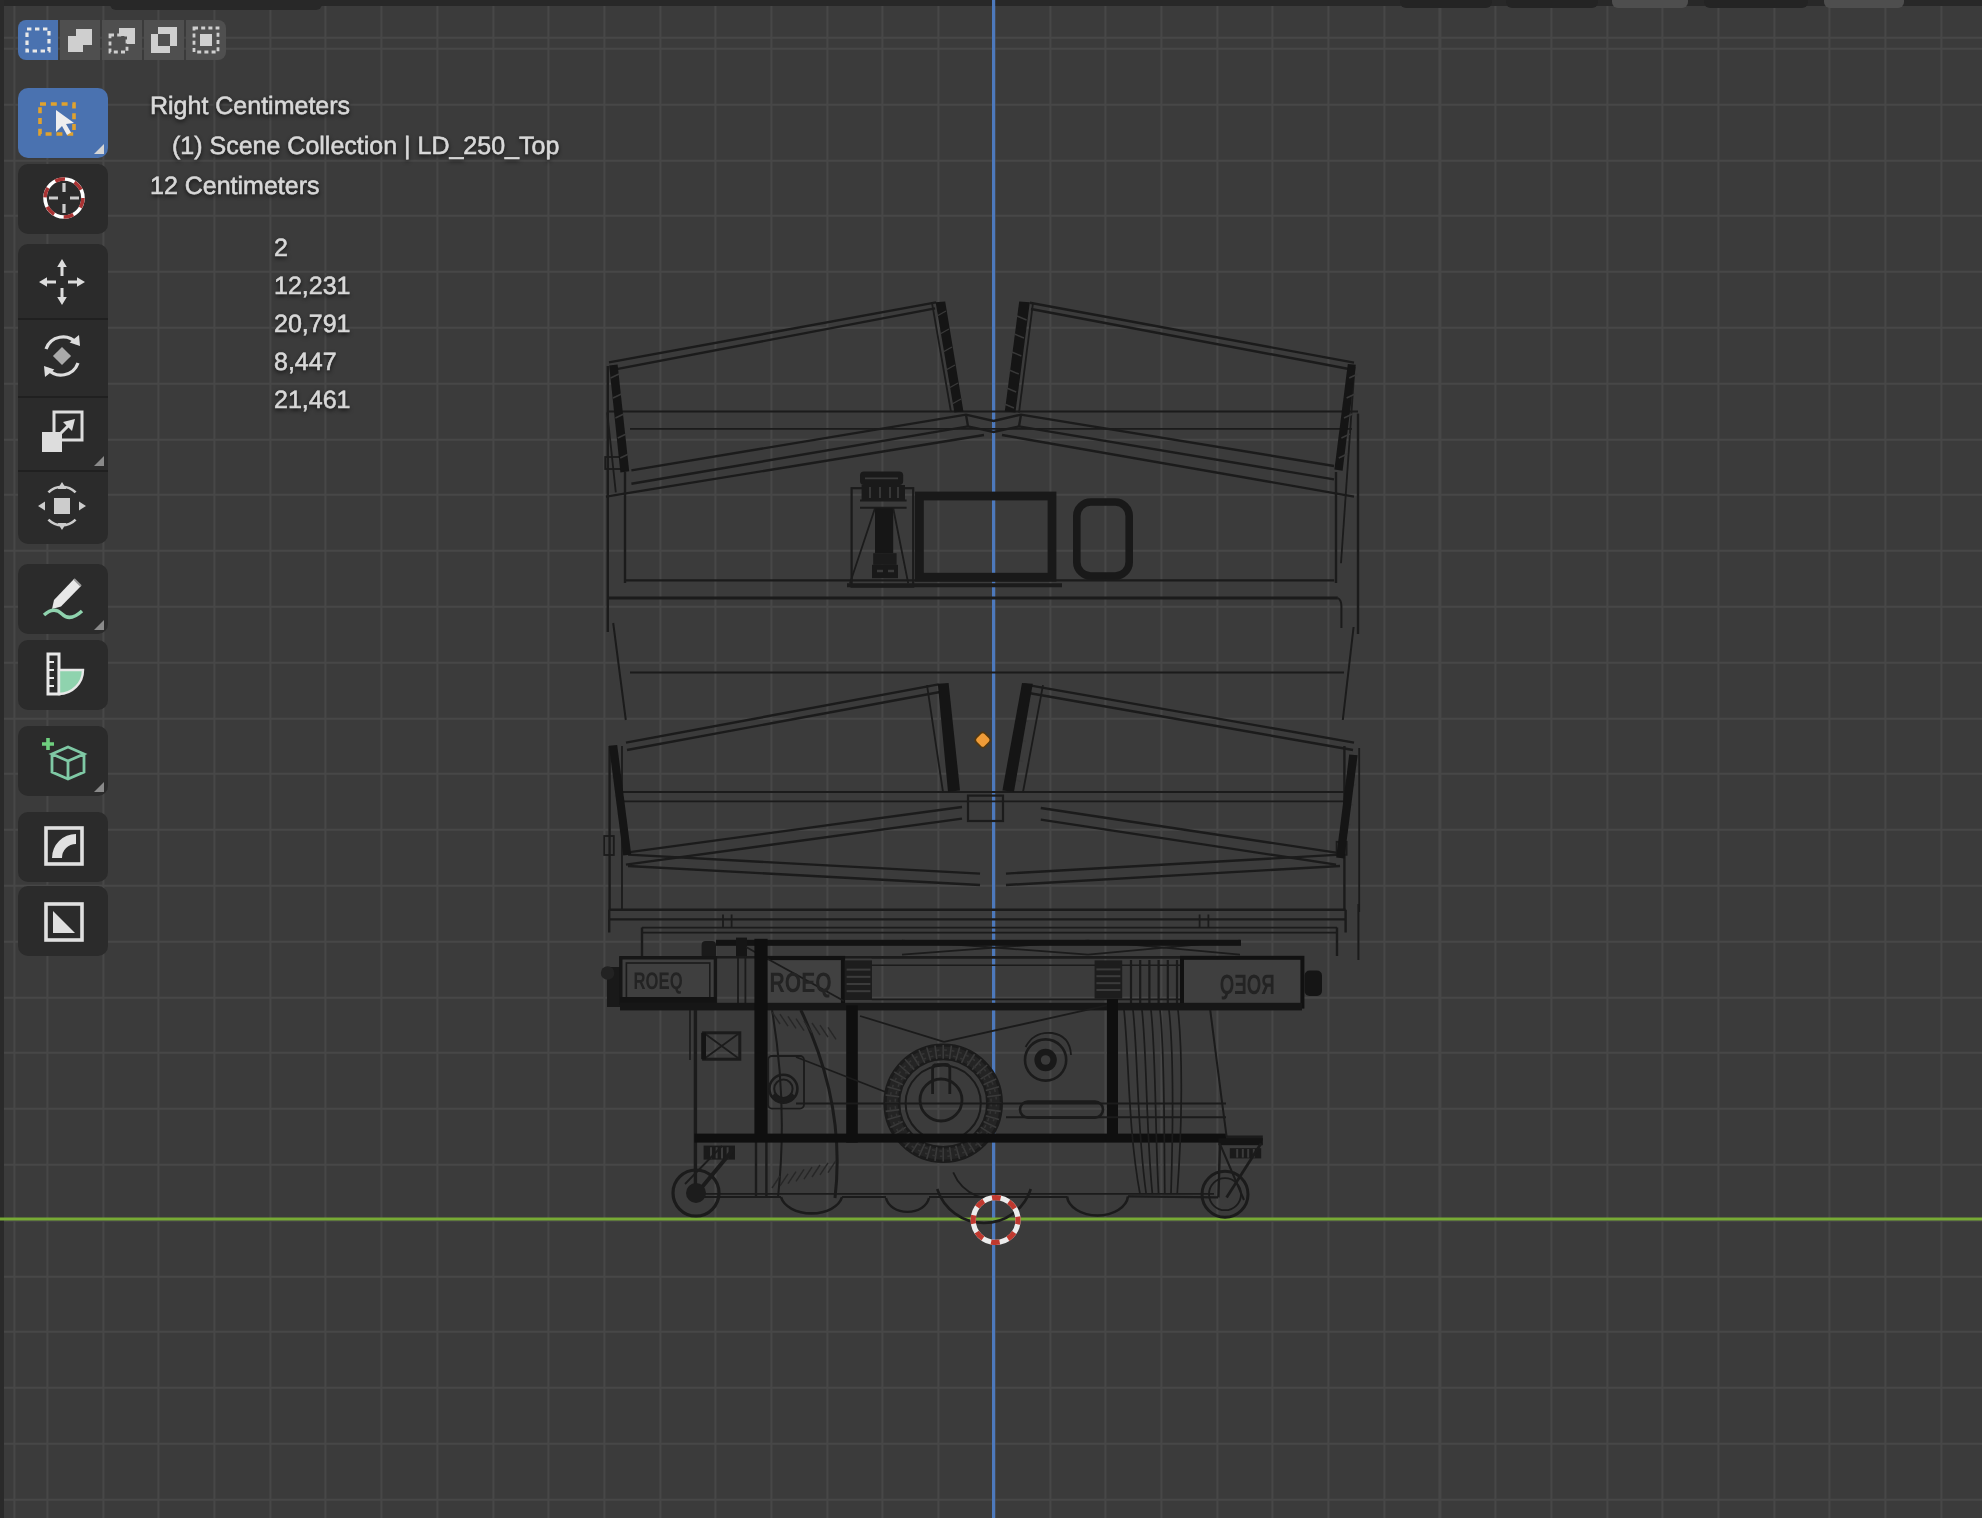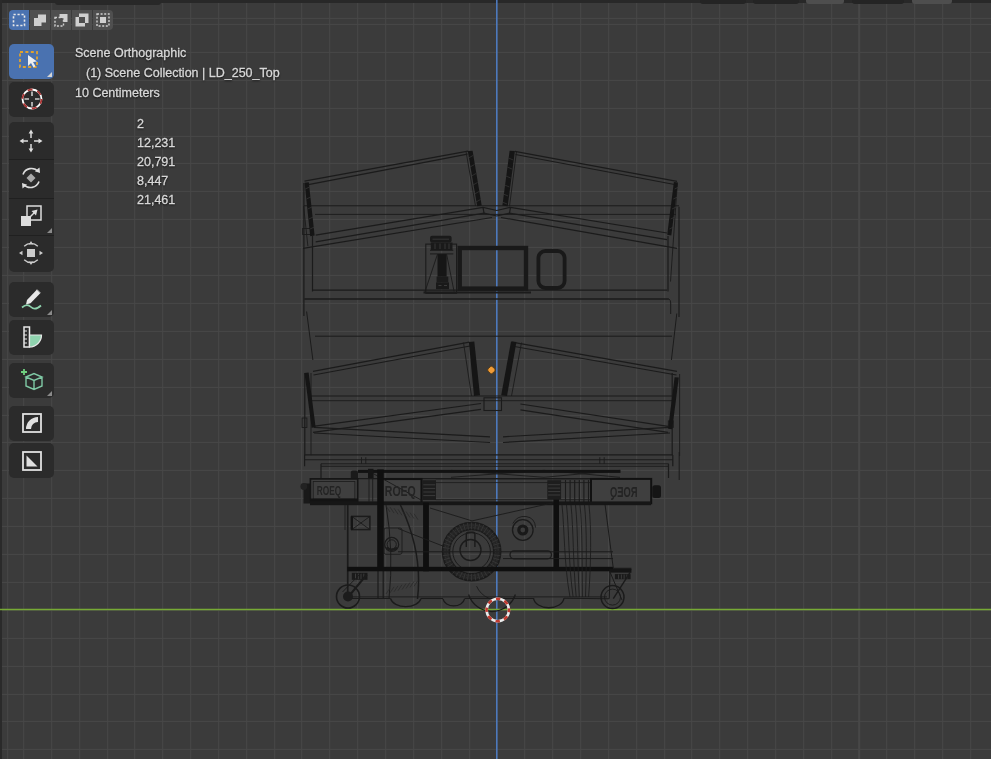--- a/index.html
+++ b/index.html
@@ -460,17 +460,17 @@
       <path d="M9,21 A12,12 0 0 1 21,9 L21,14 A7,7 0 0 0 14,21 Z" fill="#e0e0e0"></path>
     </svg>
   </div>
   <div class="tbtn" style="top:443.3px;">
     <svg width="30" height="30">
       <rect x="6" y="6" width="18" height="18" fill="none" stroke="#e0e0e0" stroke-width="1.8"></rect>
       <path d="M9.5,9.5 L20.5,20.5 L9.5,20.5 Z" fill="#e0e0e0"></path>
     </svg>
   </div>
 
-  <div class="ovl" style="left:75px;top:44px;">Scene Orthographic</div>
+  <div class="ovl" style="left:75px;top:44px;">Right Centimeters</div>
   <div class="ovl" style="left:86px;top:64px;">(1) Scene Collection | LD_250_Top</div>
-  <div class="ovl" style="left:75px;top:84px;">10 Centimeters</div>
+  <div class="ovl" style="left:75px;top:84px;">12 Centimeters</div>
   <div class="ovl" style="left:137px;top:115px;">2<br>12,231<br>20,791<br>8,447<br>21,461</div>
 </div>
 
 </body></html>

